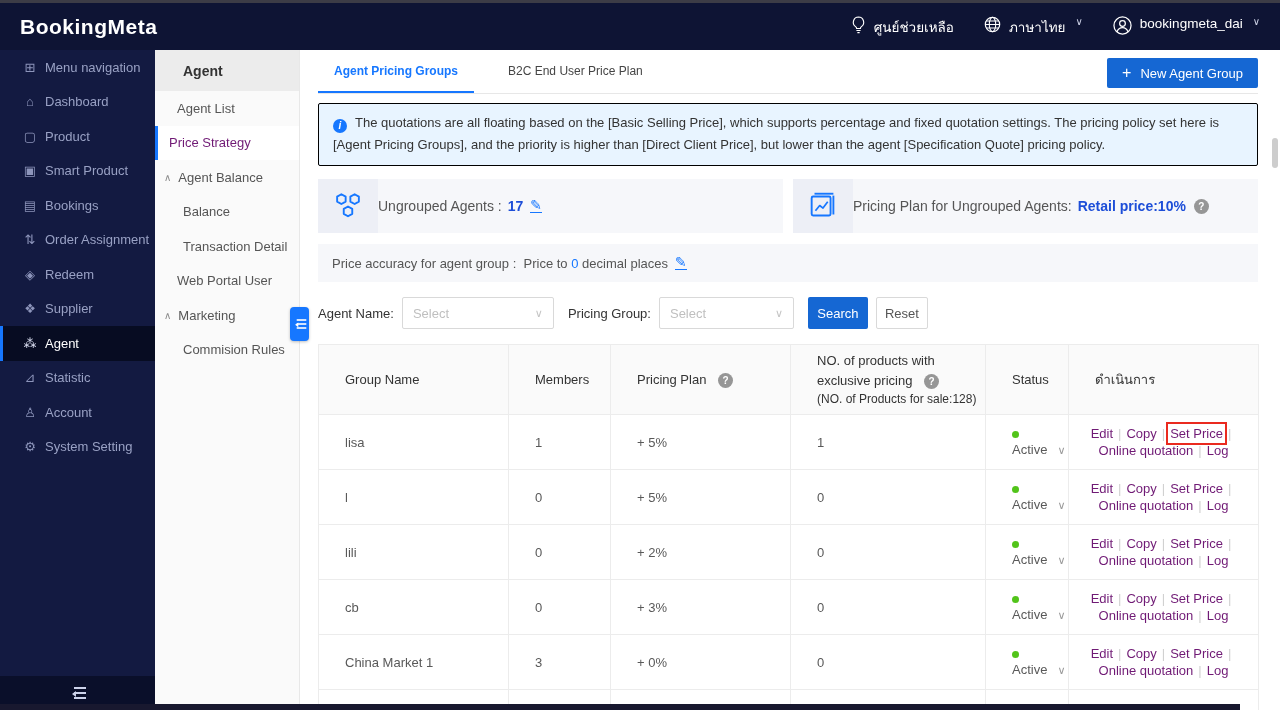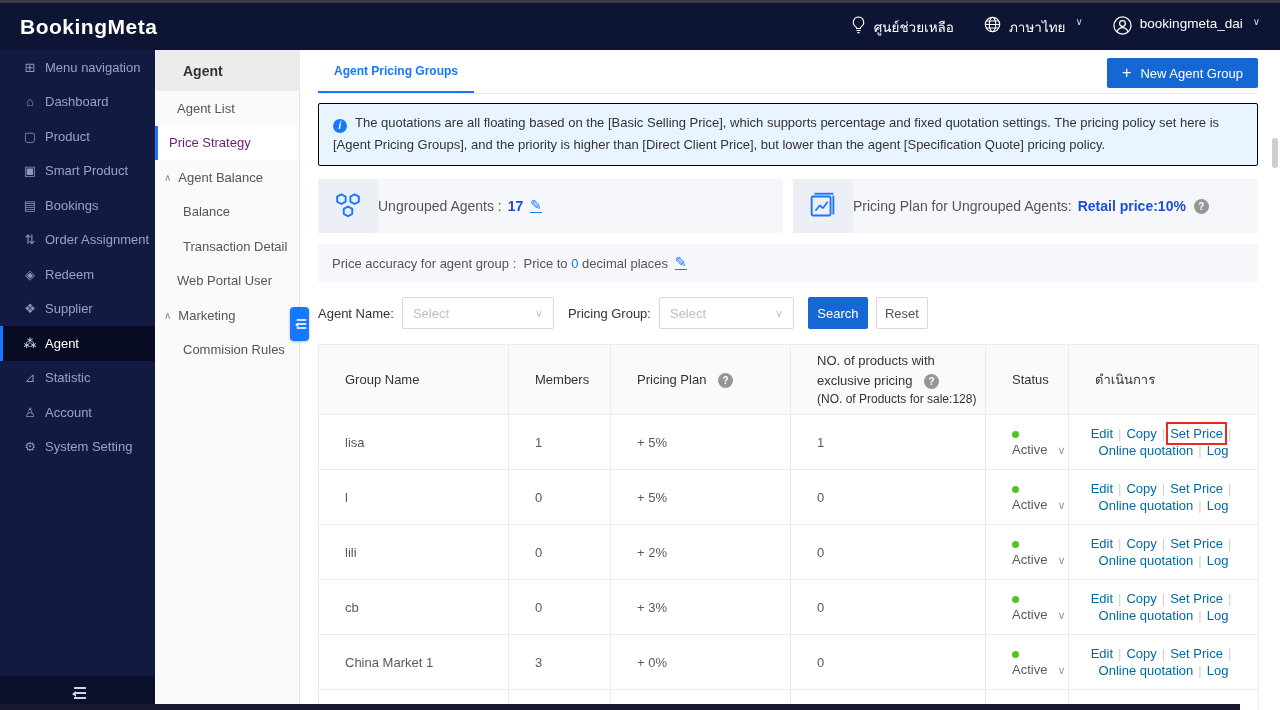--- a/index.html
+++ b/index.html
@@ -104,21 +104,21 @@
   .grid th, .grid td { border:1px solid #ececec; padding-left:26px; text-align:left;
     font-weight:normal; vertical-align:middle; }
   .grid thead th { height:70px; background:#fafafa; color:#333; line-height:1.5; }
   .grid tbody td { height:55px; }
   .th-sub { font-size:12px; color:#333; }
   .c1{width:190px}.c2{width:102px}.c3{width:180px}.c4{width:195px}.c5{width:83px}.c6{width:190px}
   .dot { display:inline-block; width:7px; height:7px; border-radius:50%; background:#52c41a;
     margin-right:7px; vertical-align:1px; }
   .st-chev { color:#999; font-size:11px; margin-left:10px; cursor:pointer; }
   td.actions { text-align:center; padding:0 4px; line-height:17px; }
-  .alink { color:#0369a1; cursor:pointer; white-space:nowrap; }
+  .alink { color:#701a75; cursor:pointer; white-space:nowrap; }
   .sep { color:#d0d0d0; margin:0 5px; }
   .redbox { outline:2px solid #ea2a1f; outline-offset:2px; }
 
   
   .hbar { position:absolute; left:0; bottom:0; width:1240px; height:6px; background:#18182f; z-index:70; }
   .vthumb { position:absolute; right:2px; top:138px; width:6px; height:30px; background:#cdcdcd;
     border-radius:3px; z-index:60; }
 </style>
 </head>
 <body>
@@ -262,20 +262,21 @@
           <i></i>
           <i></i>
         </span>
     </div>
   </nav>
 
   <main class="main">
 
     <div class="tabbar">
       <div class="tab active">Agent Pricing Groups</div>
+      <div class="tab">B2C End User Price Plan</div>
     </div>
     <button class="new-group-btn">
       <span class="plus">+</span>
       <span>New Agent Group</span>
     </button>
 
     <div class="banner">
       <span class="info-ico">i</span><span>The quotations are all floating based on the [Basic Selling Price], which supports percentage and fixed quotation settings. The pricing policy set here is [Agent Pricing Groups], and the priority is higher than [Direct Client Price], but lower than the agent [Specification Quote] pricing policy.</span>
     </div>
 

